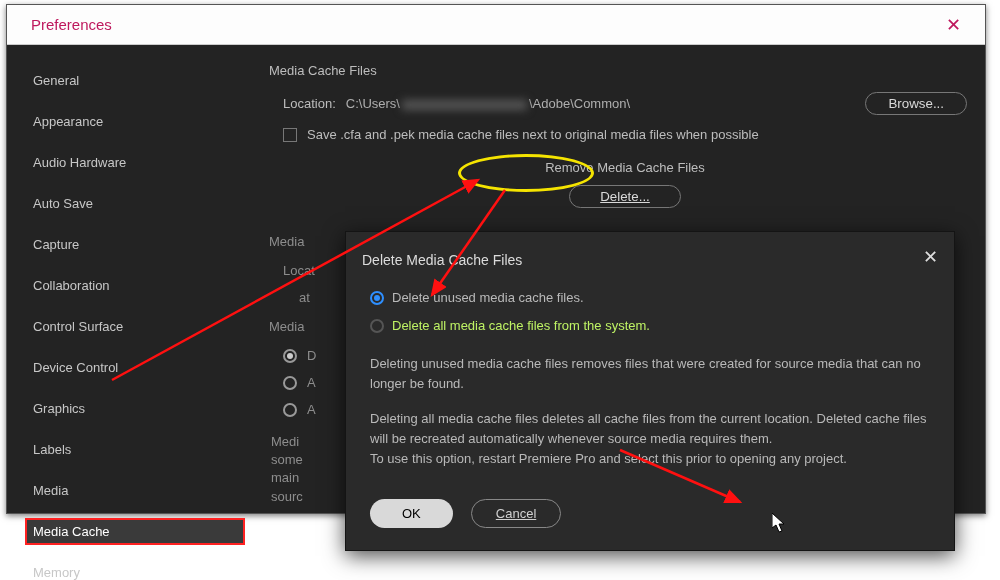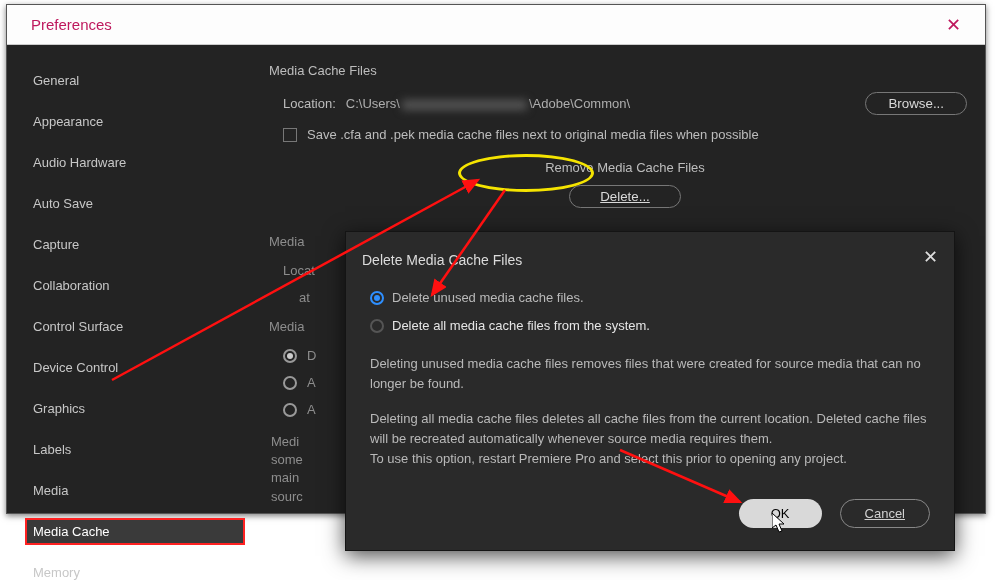--- a/index.html
+++ b/index.html
@@ -155,26 +155,25 @@
   .radio2 {
     width: 14px; height: 14px; border-radius: 50%;
     border: 2px solid #666;
     position: relative;
   }
   .radio2.selected { border-color:#2e8fff; }
   .radio2.selected::after{
     content:''; position:absolute; left:2px; top:2px; width:6px; height:6px;
     background:#2e8fff; border-radius:50%;
   }
-  .radio-row.disabled { color:#e5e5e5; }
+  .radio-row.disabled { color:#bef264; }
   .radio-row.disabled .radio2{ border-color:#555; }
   .dialog-text { margin-top: 14px; font-size: 13px; }
   .dialog-footer {
     display:flex;
-    justify-content:flex-end;
     gap: 18px;
     padding: 20px 24px 22px 24px;
   }
   .btn-ok {
     background:#d9d9d9; color:#000;
     border:none; border-radius:16px;
     padding:6px 32px; cursor:pointer;
     font-size:13px;
   }
   .btn-cancel {

